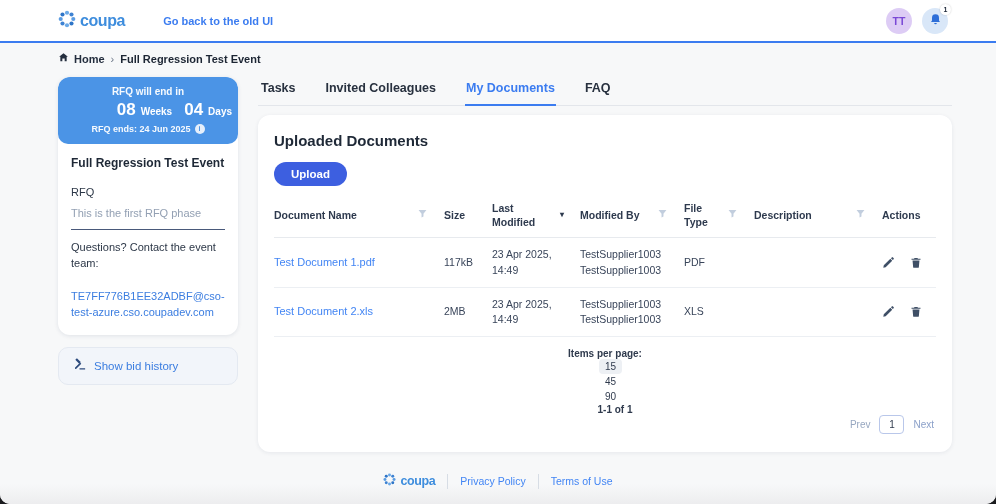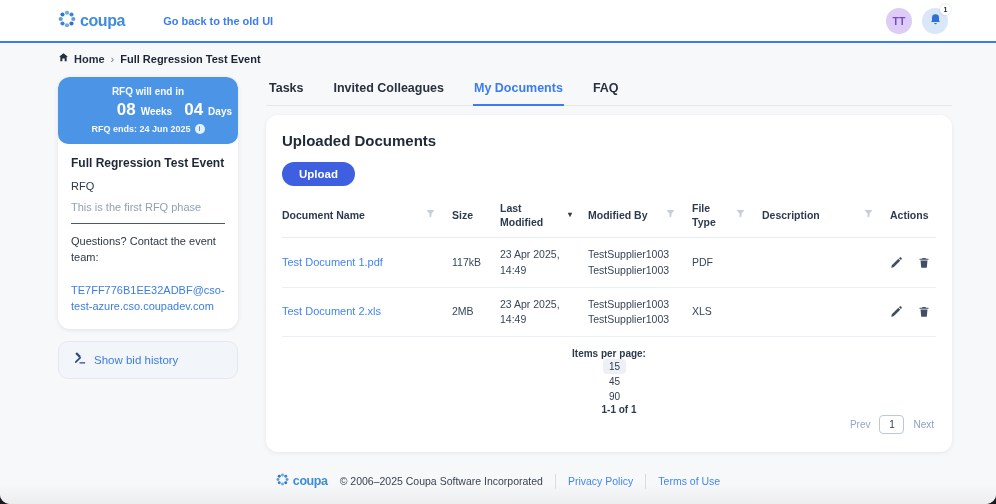--- a/index.html
+++ b/index.html
@@ -26,38 +26,38 @@
                 border-radius:50%; font-size:7px; font-weight:700; color:#222c3d;
                 display:flex; align-items:center; justify-content:center; box-shadow:0 0 2px rgba(0,0,0,.2); }
 
   
   .breadcrumb { display:flex; align-items:center; gap:6px; padding:9px 58px 6px; font-size:11px; color:#242e3e; flex:0 0 auto; }
   .breadcrumb .home-link { display:flex; align-items:flex-end; gap:5px; cursor:pointer; color:#242e3e; font-weight:600; }
   .crumb-sep { color:#6b7686; font-size:11px; }
   .crumb-current { font-weight:700; color:#1c2533; }
 
   
-  .content { flex:1 1 auto; display:flex; align-items:flex-start; gap:28px; padding:6px 44px 0 58px; }
+  .content { flex:1 1 auto; display:flex; align-items:flex-start; gap:20px; padding:6px 44px 0 58px; }
 
   
   .sidebar { width:180px; flex:0 0 auto; }
   .event-card { background:#fff; border-radius:12px; box-shadow:0 1px 4px rgba(23,43,77,.10); overflow:hidden; }
   .countdown { background:var(--countdown-blue,#4b94e6); border-radius:10px; color:#fff; text-align:center; padding:9px 6px 10px; }
   .countdown-title { font-size:10px; font-weight:600; opacity:.95; }
   .countdown-nums { margin-top:3px; display:flex; justify-content:flex-end; align-items:baseline; gap:5px; }
   .cd-num { font-size:17px; font-weight:700; }
   .cd-unit { font-size:10px; font-weight:600; margin-right:7px; }
   .countdown-ends { margin-top:4px; font-size:9px; font-weight:600; opacity:.95;
                     display:flex; align-items:center; justify-content:center; gap:4px; }
   .info-dot { width:10px; height:10px; border-radius:50%; background:rgba(255,255,255,.9);
               color:var(--countdown-blue,#4b94e6); font-size:7px; font-weight:700; line-height:10px;
               text-align:center; display:inline-block; cursor:pointer; }
   .event-info { padding:12px 13px 14px; }
   .event-title { font-size:12px; font-weight:700; color:#1e2836; }
-  .event-type { font-size:11px; color:#2c3747; margin-top:10px; }
+  .event-type { font-size:11px; color:#2c3747; margin-top:16px; }
   .event-phase { font-size:11px; color:#93a0b3; margin-top:9px; }
   .event-divider { border:none; border-top:1px solid #49597a; margin:10px 0; }
   .contact-label { font-size:11px; color:#2c3747; line-height:1.45; }
   .contact-email { font-size:11px; color:#3b7de0; word-break:break-all; line-height:1.5; margin-top:16px; display:block;
                    text-decoration:none; cursor:pointer; }
   .bid-card { margin-top:12px; background:#f2f5fa; border:1px solid #e4e9f1; border-radius:10px;
               padding:9px 13px; display:flex; align-items:center; gap:8px; cursor:pointer; }
   .bid-label { font-size:11.5px; color:#3b7de0; font-weight:500; }
 
   
@@ -353,19 +353,18 @@
           <circle cx="10" cy="17" r="2.3" fill="#6aa9e8"></circle>
               <circle cx="5" cy="15" r="2.3" fill="#3e82d2"></circle>
           <circle cx="3" cy="10" r="2.3" fill="#5b9ce2"></circle>
               <circle cx="5" cy="5" r="2.3" fill="#2e75c8"></circle>
             </g>
           <circle cx="10" cy="10" r="3.4" fill="#f7f8f9"></circle>
         </svg>
       </span>
       <span class="logo-text">coupa</span>
     </div>
-    <span class="copyright">© 2006–2025 Coupa Software Incorporated</span>
     <span class="f-sep"></span>
     <a class="f-link">Privacy Policy</a>
     <span class="f-sep"></span>
     <a class="f-link">Terms of Use</a>
   </footer>
 </div>
 
 </body></html>

